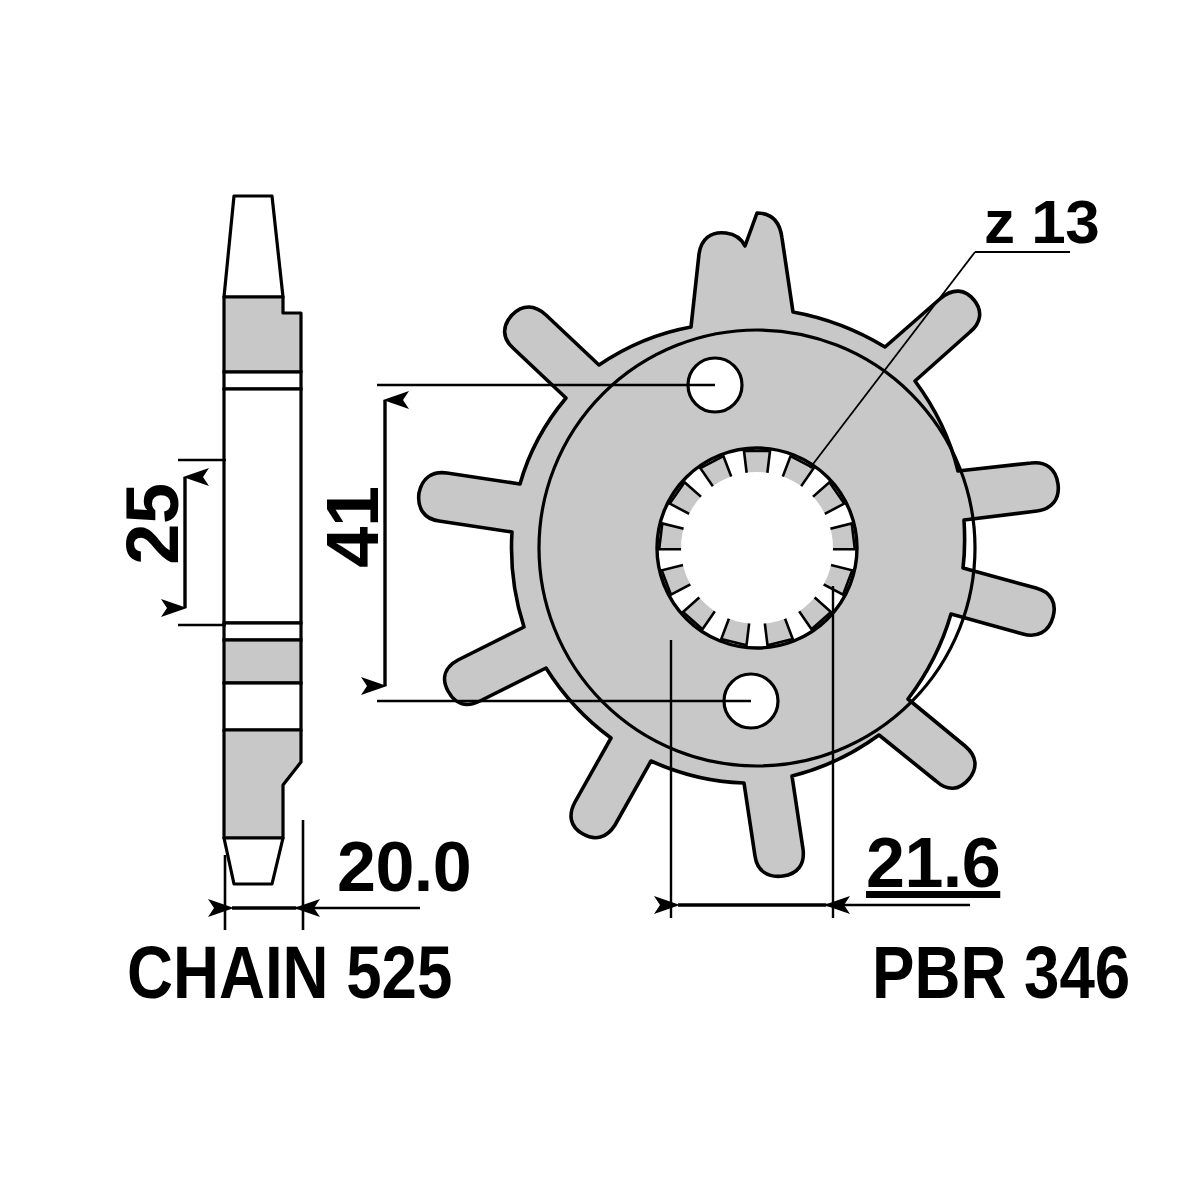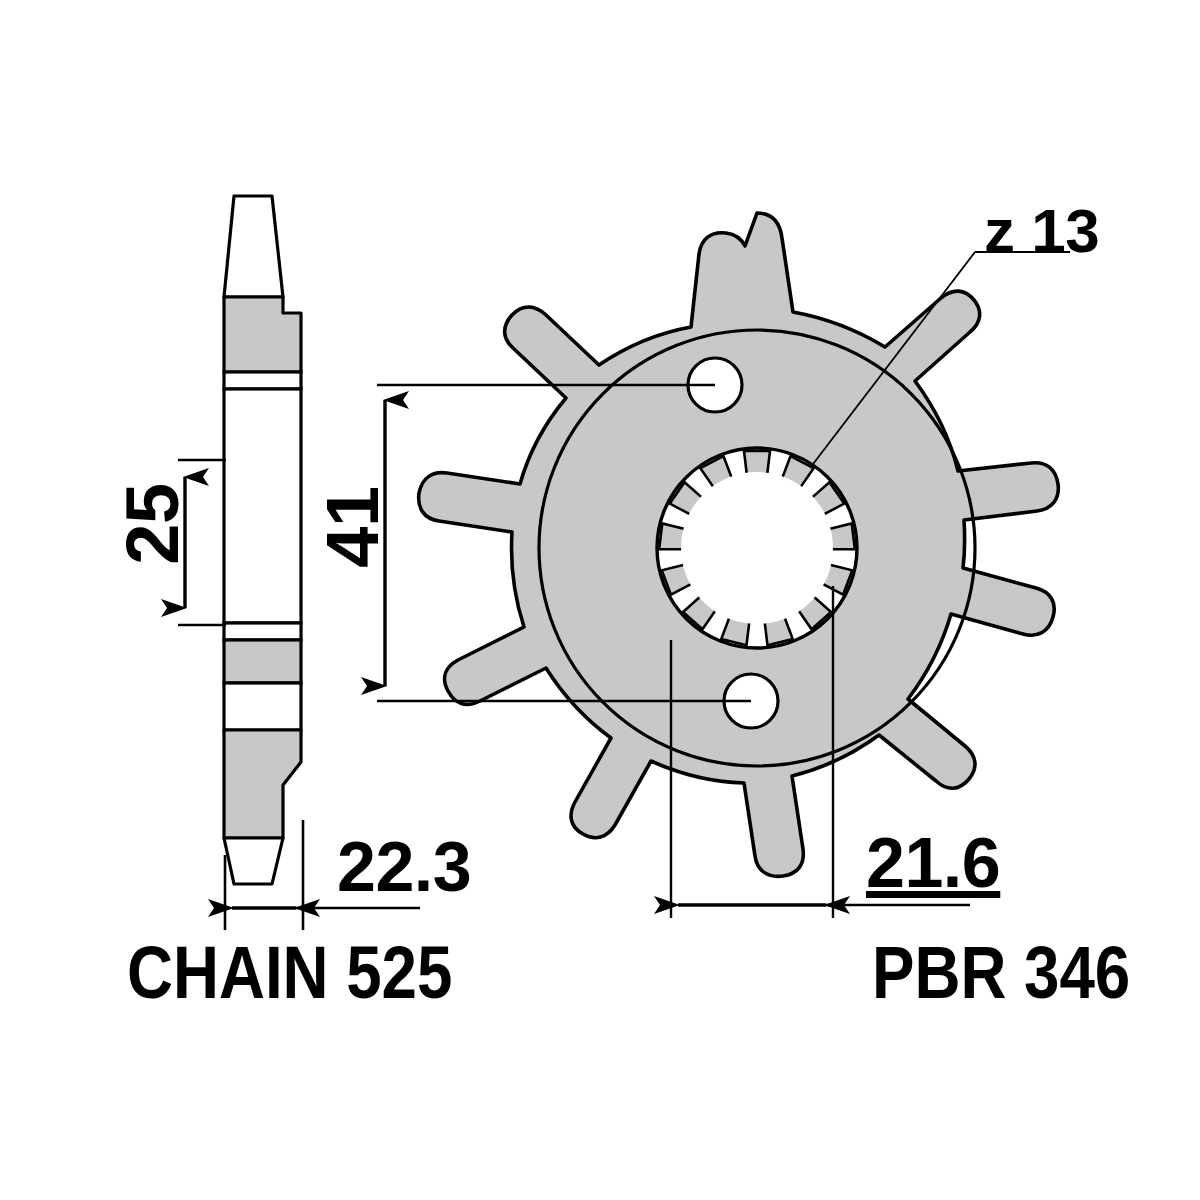--- a/index.html
+++ b/index.html
@@ -223,23 +223,23 @@
     <g>
       <line x1="810" y1="468" x2="975" y2="252" stroke="#000" stroke-width="1.8"></line>
       <line x1="975" y1="252" x2="1070" y2="252" stroke="#000" stroke-width="1.8"></line>
     </g>
   </svg>
 
   <div class="dimtext vert-dim" style="left:105px; top:487px; width:96px; text-align:center; font-size:74px;">25</div>
 
   <div class="dimtext vert-dim" style="left:305px; top:490px; width:96px; text-align:center; font-size:74px;">41</div>
 
-  <div class="dimtext" style="left:337px; top:832px; font-size:70px;">22.3</div>
+  <div class="dimtext" style="left:337px; top:832px; font-size:70px;">20.0</div>
 
   <div class="dimtext" style="left:866px; top:828px; font-size:70px;text-decoration:underline;">21.6</div>
 
-  <div class="dimtext" style="left:984px; top:200px; font-size:62px;">z 13</div>
+  <div class="dimtext" style="left:984px; top:191px; font-size:62px;">z 13</div>
 
   <div class="titletext" style="left:127px; top:936px; font-size:74px;">CHAIN 525</div>
 
   <div class="titletext" style="left:872px; top:936px; font-size:74px;">PBR 346</div>
 
 </div>
 
 </body></html>

